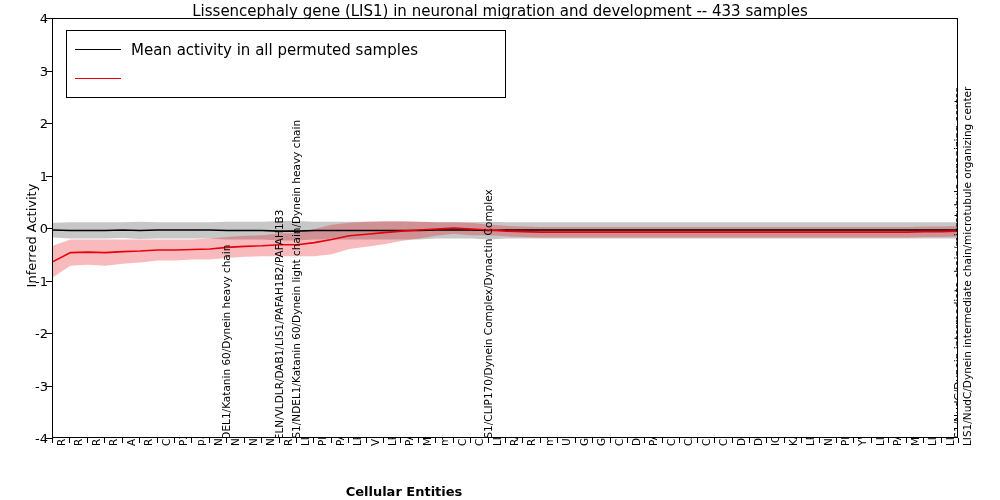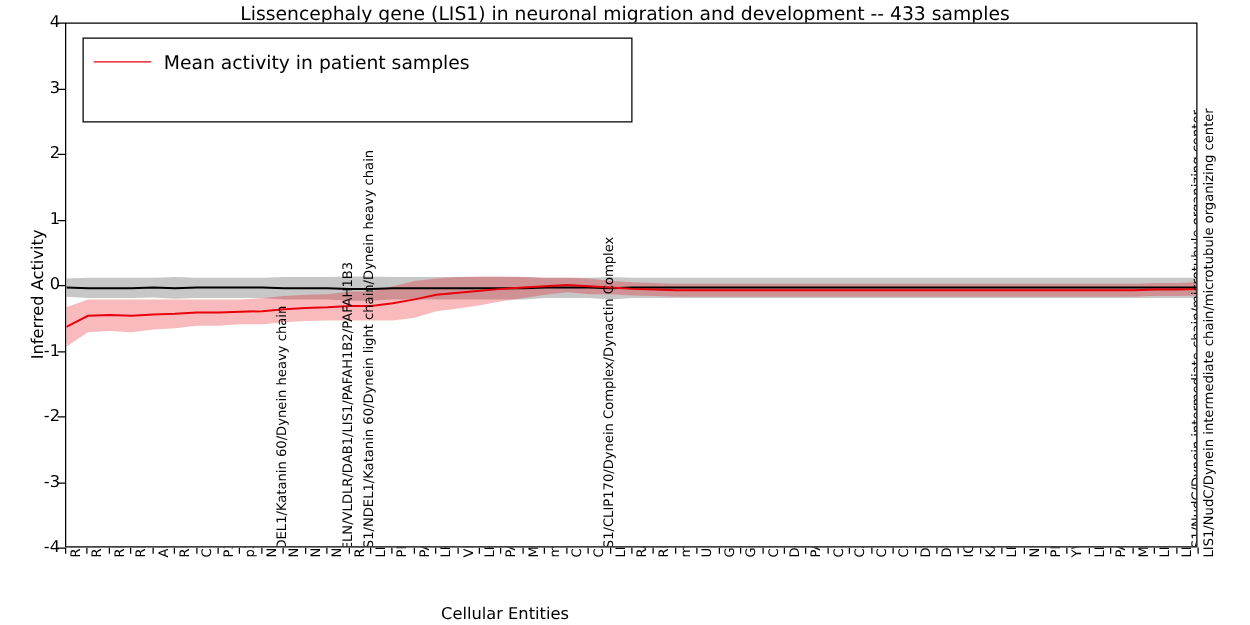--- a/index.html
+++ b/index.html
@@ -68,20 +68,21 @@
     color: #000;
   }
   #xlabel {
     position: absolute;
     left: 0;
     top: 484px;
     width: 808px;
     text-align: center;
     font-size: 13px;
     color: #000;
+    font-weight: bold;
   }
   .xtick-mark {
     position: absolute;
     top: 438px;
     width: 1px;
     height: 5px;
     background: #000;
   }
   .xtick-label {
     position: absolute;
@@ -285,18 +286,21 @@
         <div class="inplot-label" style="left: 178.231px; top: 418px;">NDEL1/Katanin 60/Dynein heavy chain</div>
         <div class="inplot-label" style="left: 230.5px; top: 418px;">RELN/VLDLR/DAB1/LIS1/PAFAH1B2/PAFAH1B3</div>
         <div class="inplot-label" style="left: 247.923px; top: 418px;">LIS1/NDEL1/Katanin 60/Dynein light chain/Dynein heavy chain</div>
         <div class="inplot-label" style="left: 439.577px; top: 418px;">LIS1/CLIP170/Dynein Complex/Dynactin Complex</div>
         <div class="inplot-label" style="left: 910px; top: 418px;">LIS1/NudC/Dynein intermediate chain/microtubule organizing center</div>
       </div>
   </div>
 
   <div id="legend">
     <div class="legend-row">
+      <span class="legend-swatch" style="border-top-color: rgb(0, 0, 0);"></span>
+      <span class="legend-text">Mean activity in all permuted samples</span>
+    </div>
+    <div class="legend-row">
       <span class="legend-swatch" style="border-top-color: rgb(232, 0, 11);"></span>
-      <span class="legend-text">Mean activity in patient samples</span>
     </div>
   </div>
 
 </div>
 
 </body></html>

